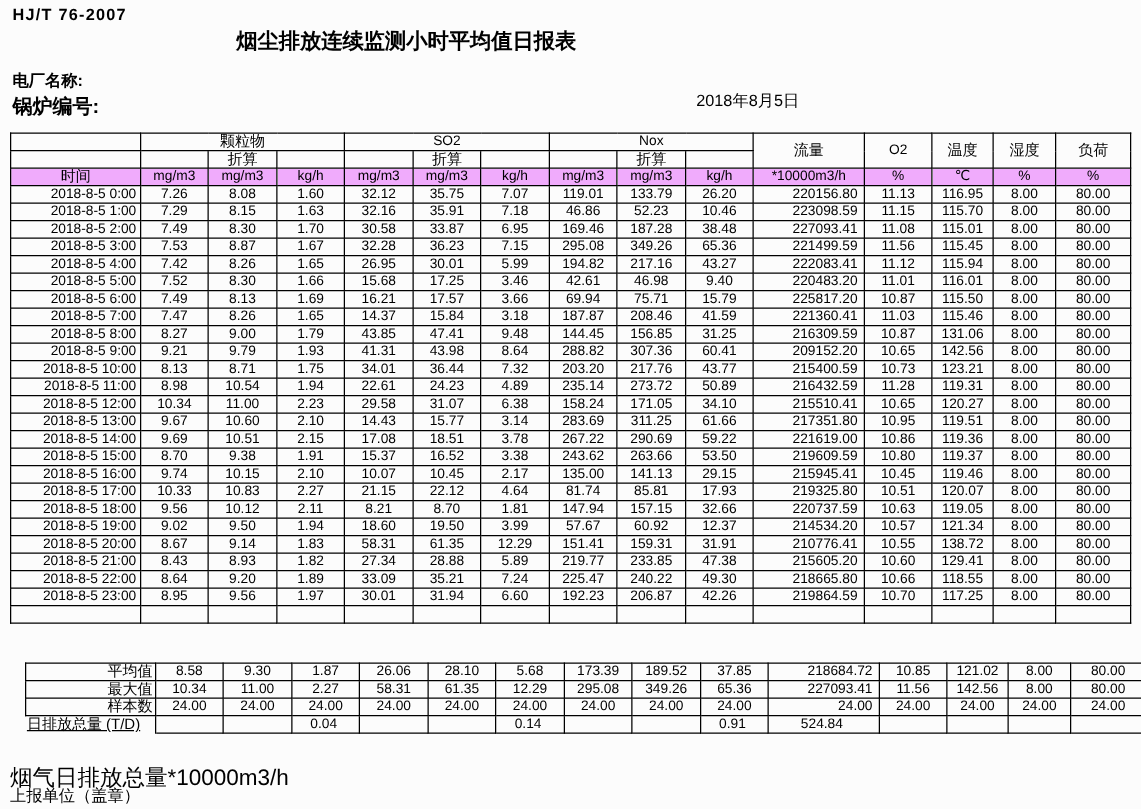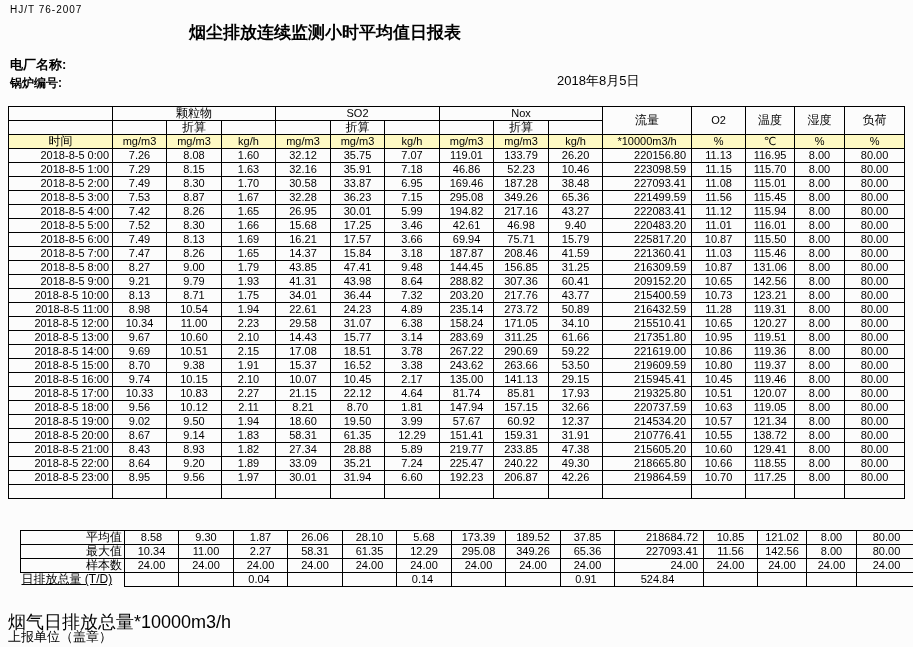--- a/index.html
+++ b/index.html
@@ -4,40 +4,40 @@
 <style>
   * { margin:0; padding:0; box-sizing:border-box; }
   html,body { width:913px; height:647px; }
   body {
     background:#fcfcfc;
     color:#000;
     font-family:"Liberation Sans","DejaVu Sans",sans-serif;
     position:relative;
     overflow:hidden;
   }
-  .std-code   { position:absolute; left:10px; top:4px;  font-size:10px; font-weight:normal; letter-spacing:1px; }
+  .std-code   { position:absolute; left:10px; top:4px;  font-size:13px; font-weight:bold; letter-spacing:1px; }
   .rpt-title  { position:absolute; left:0;   top:21px;  width:650px; text-align:center; font-size:17px; font-weight:bold; }
   .plant-row  { position:absolute; left:10px; top:56px;  font-size:13px; font-weight:bold; }
-  .boiler-row { position:absolute; left:10px; top:75px;  font-size:12px; font-weight:bold; }
+  .boiler-row { position:absolute; left:10px; top:75px;  font-size:16px; font-weight:bold; }
   .rpt-date   { position:absolute; left:557px; top:72px; font-size:13px; }
 
   .tbl-wrap   { position:absolute; left:8px; top:106px; }
   table { border-collapse:collapse; table-layout:fixed; width:897px; }
   td {
     border:1px solid #000;
     height:14px;
     line-height:13px;
     font-size:11px;
     text-align:center;
     white-space:nowrap;
     overflow:hidden;
     padding:0 1px;
   }
   td.cn { font-size:12px; }
-  tr.green-row td { background:#fef9c3; }
+  tr.green-row td { background:#f0abfc; }
   td.time-col  { text-align:right; padding-right:3px; }
   td.flow-col  { text-align:right; padding-right:5px; }
   td.sum-label { text-align:right; padding-right:2px; font-size:12px; }
   .summary-tbl { margin-top:0; }
   .summary-wrap { position:absolute; left:20px; top:530px; }
   td.dt-label {
     border-left:none; border-bottom:none;
     text-align:left; padding-left:1px; font-size:12px;
   }
   td.dt-label span { text-decoration:underline; }

